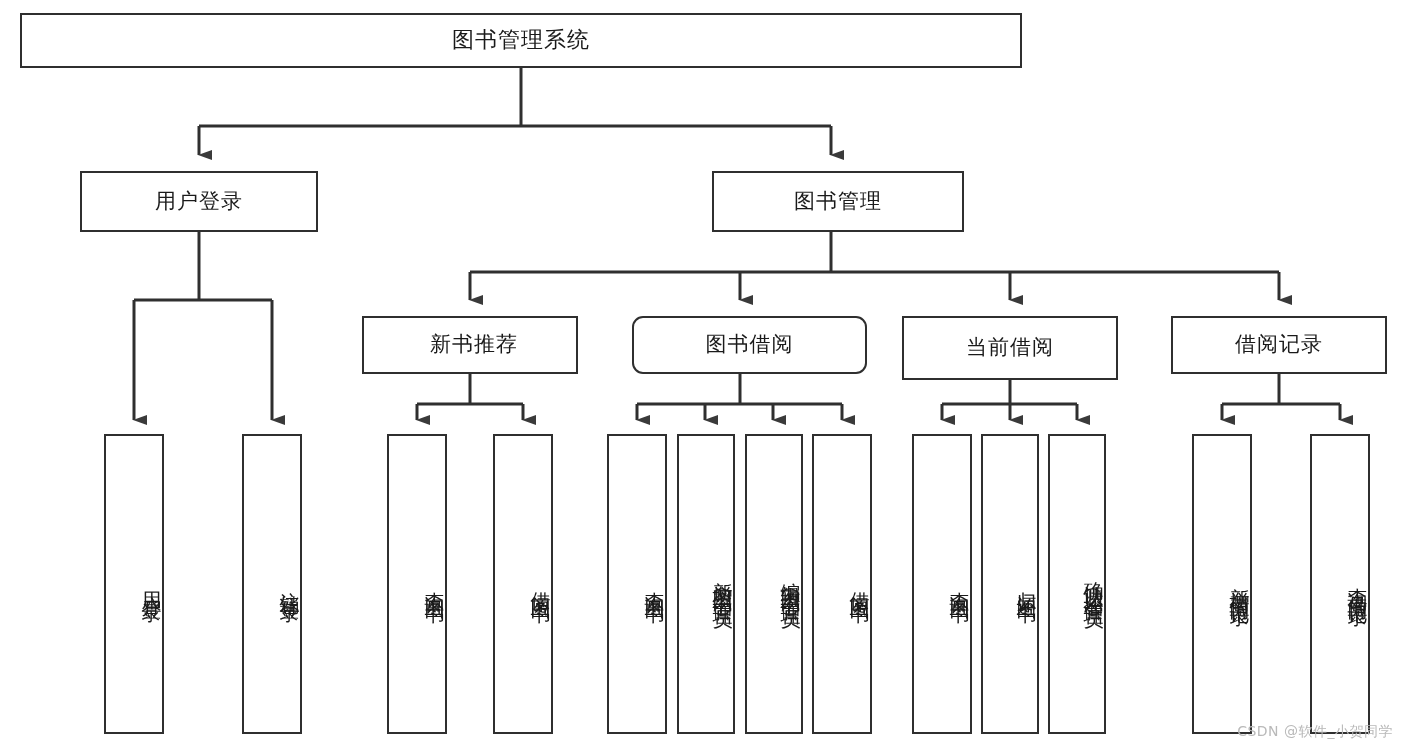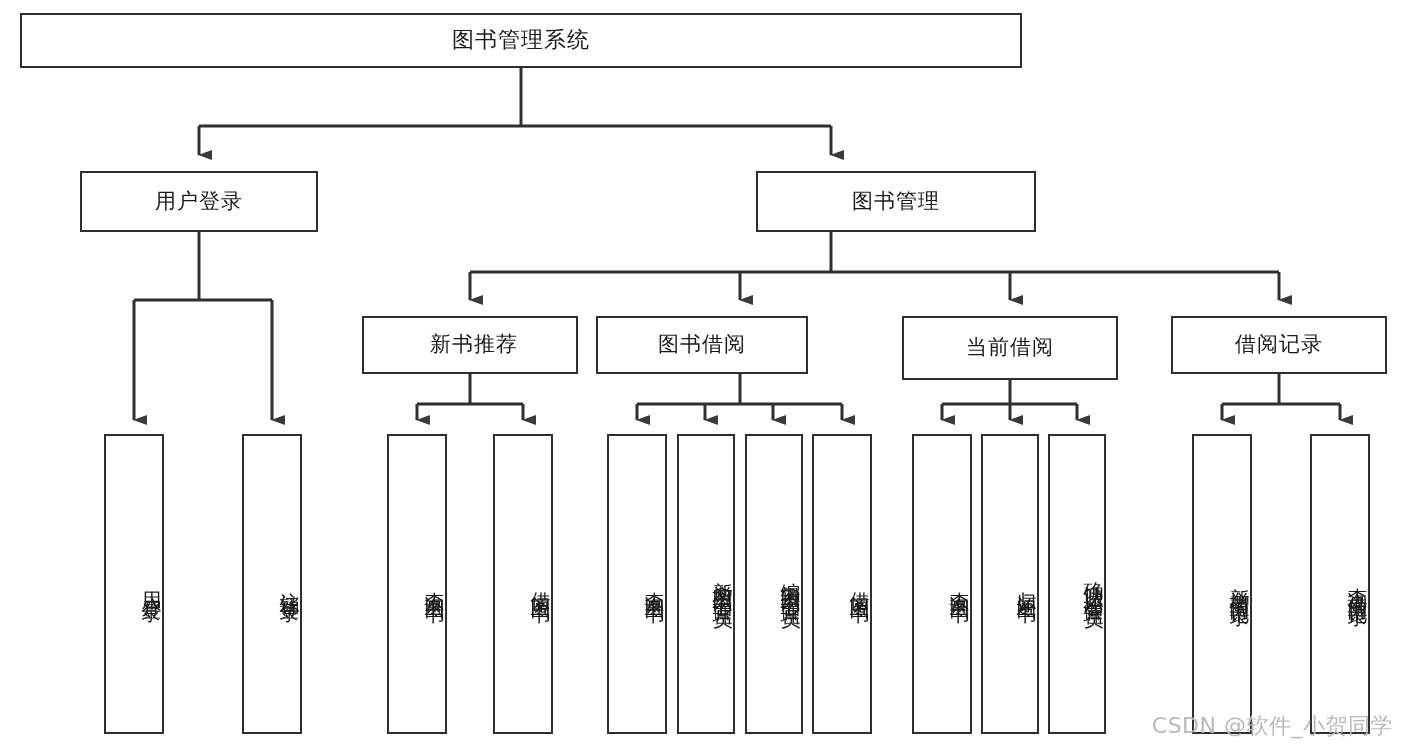--- a/index.html
+++ b/index.html
@@ -58,21 +58,21 @@
     text-orientation:upright;
     display:block;
     white-space:nowrap;
   }
   .node.v.top .vtxt{ }
   
   #watermark{
     position:absolute;
     right:12px;
     bottom:6px;
-    font-size:22px;
+    font-size:14px;
     color:#b9b9b9;
     letter-spacing:0.5px;
     white-space:nowrap;
     user-select:none;
   }
 </style>
 </head>
 <body>
 
 <div id="canvas">
@@ -127,25 +127,25 @@
       <path d="M1222,404 L1340,404"></path>
       <path d="M1222,404 L1222,420" marker-end="url(#arw)"></path>
       <path d="M1340,404 L1340,420" marker-end="url(#arw)"></path>
     </g>
   </svg>
 
   <div class="node h root" style="left:20px;top:13px;width:1002px;height:55px;">图书管理系统</div>
 
   <div class="node h" style="left:80px;top:171px;width:238px;height:61px;">用户登录</div>
 
-  <div class="node h" style="left:756px;top:171px;width:280px;height:61px;">图书管理</div>
+  <div class="node h" style="left:712px;top:171px;width:252px;height:61px;">图书管理</div>
 
   <div class="node h" style="left:362px;top:316px;width:216px;height:58px;padding-left:8px;">新书推荐</div>
 
-  <div class="node h" style="left:596px;top:316px;width:212px;height:58px;">图书借阅</div>
+  <div class="node h" style="left:632px;top:316px;width:235px;height:58px;border-radius:11px;">图书借阅</div>
 
   <div class="node h" style="left:902px;top:316px;width:216px;height:64px;">当前借阅</div>
 
   <div class="node h" style="left:1171px;top:316px;width:216px;height:58px;">借阅记录</div>
 
   <div class="node v" style="left:104px;top:434px;width:60px;height:300px;">
     <span class="vtxt">用户登录</span>
   </div>
   <div class="node v" style="left:242px;top:434px;width:60px;height:300px;">
     <span class="vtxt">注销登录</span>

